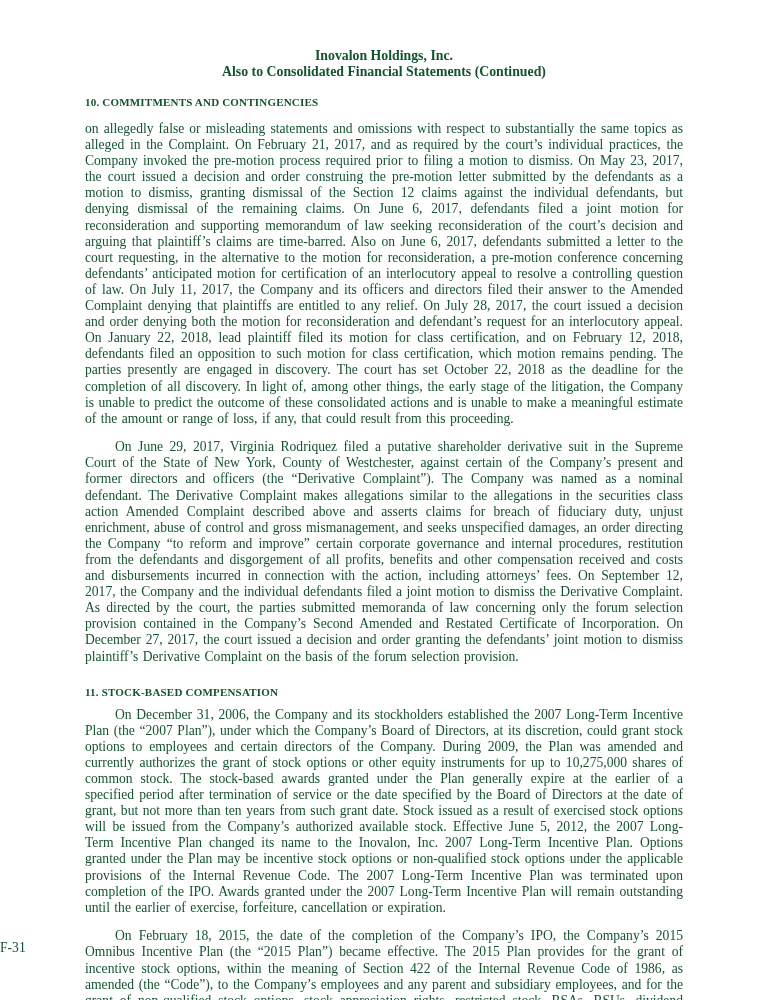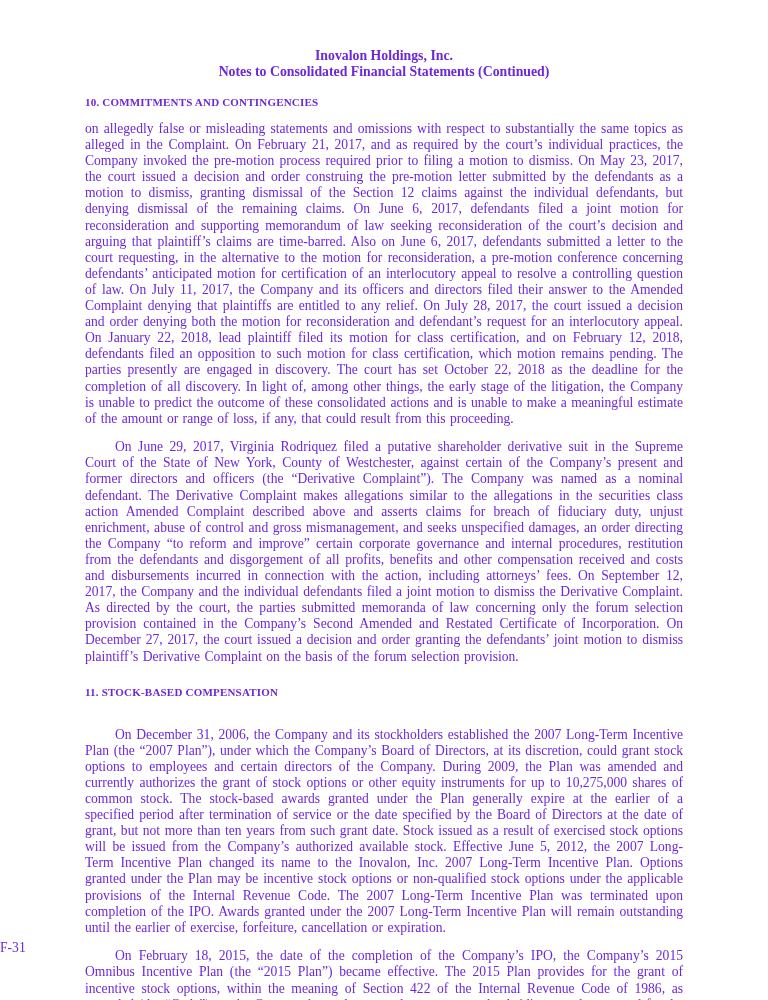--- a/index.html
+++ b/index.html
@@ -7,21 +7,21 @@
     padding: 0;
     background: #ffffff;
   }
   .page {
     position: relative;
     width: 768px;
     height: 1000px;
     box-sizing: border-box;
     padding: 48px 85px 0 85px;
     background: #ffffff;
-    color: #6d28d9;
+    color: #14532d;
     font-family: "Liberation Serif", "DejaVu Serif", serif;
     font-size: 13.6px;
     line-height: 16.1px;
     overflow: hidden;
   }
   .doc-header {
     text-align: center;
     font-weight: bold;
   }
   .doc-header .company,
@@ -31,21 +31,21 @@
   }
   h2.section-heading {
     font-size: 11px;
     font-weight: bold;
     margin: 14px 0 11px 0;
     line-height: 16px;
     letter-spacing: 0.2px;
   }
   section.sec-11 h2.section-heading {
     margin-top: 19px;
-    margin-bottom: 27px;
+    margin-bottom: 7px;
   }
   p.body-para {
     margin: 0 0 12.5px 0;
     text-align: justify;
     text-indent: 30px;
     word-spacing: 1px;
   }
   p.body-para.continuation {
     text-indent: 0;
   }
@@ -60,21 +60,21 @@
     font-size: 13.6px;
   }
 </style>
 </head>
 <body>
 
 <div class="page">
 
   <header class="doc-header">
     <div class="company">Inovalon Holdings, Inc.</div>
-    <div class="subtitle">Notes to Consolidated Financial Statements (Continued)</div>
+    <div class="subtitle">Also to Consolidated Financial Statements (Continued)</div>
   </header>
 
   <section class="sec-10">
     <h2 class="section-heading">10. COMMITMENTS AND CONTINGENCIES</h2>
     <p class="body-para continuation">on allegedly false or misleading statements and omissions with respect to substantially the same topics as alleged in the Complaint. On February 21, 2017, and as required by the court’s individual practices, the Company invoked the pre-motion process required prior to filing a motion to dismiss. On May 23, 2017, the court issued a decision and order construing the pre-motion letter submitted by the defendants as a motion to dismiss, granting dismissal of the Section 12 claims against the individual defendants, but denying dismissal of the remaining claims. On June 6, 2017, defendants filed a joint motion for reconsideration and supporting memorandum of law seeking reconsideration of the court’s decision and arguing that plaintiff’s claims are time-barred. Also on June 6, 2017, defendants submitted a letter to the court requesting, in the alternative to the motion for reconsideration, a pre-motion conference concerning defendants’ anticipated motion for certification of an interlocutory appeal to resolve a controlling question of law. On July 11, 2017, the Company and its officers and directors filed their answer to the Amended Complaint denying that plaintiffs are entitled to any relief. On July 28, 2017, the court issued a decision and order denying both the motion for reconsideration and defendant’s request for an interlocutory appeal. On January 22, 2018, lead plaintiff filed its motion for class certification, and on February 12, 2018, defendants filed an opposition to such motion for class certification, which motion remains pending. The parties presently are engaged in discovery. The court has set October 22, 2018 as the deadline for the completion of all discovery. In light of, among other things, the early stage of the litigation, the Company is unable to predict the outcome of these consolidated actions and is unable to make a meaningful estimate of the amount or range of loss, if any, that could result from this proceeding.</p>
     <p class="body-para">On June 29, 2017, Virginia Rodriquez filed a putative shareholder derivative suit in the Supreme Court of the State of New York, County of Westchester, against certain of the Company’s present and former directors and officers (the “Derivative Complaint”). The Company was named as a nominal defendant. The Derivative Complaint makes allegations similar to the allegations in the securities class action Amended Complaint described above and asserts claims for breach of fiduciary duty, unjust enrichment, abuse of control and gross mismanagement, and seeks unspecified damages, an order directing the Company “to reform and improve” certain corporate governance and internal procedures, restitution from the defendants and disgorgement of all profits, benefits and other compensation received and costs and disbursements incurred in connection with the action, including attorneys’ fees. On September 12, 2017, the Company and the individual defendants filed a joint motion to dismiss the Derivative Complaint. As directed by the court, the parties submitted memoranda of law concerning only the forum selection provision contained in the Company’s Second Amended and Restated Certificate of Incorporation. On December 27, 2017, the court issued a decision and order granting the defendants’ joint motion to dismiss plaintiff’s Derivative Complaint on the basis of the forum selection provision.</p>
   </section>
 
   <section class="sec-11">
     <h2 class="section-heading">11. STOCK-BASED COMPENSATION</h2>

